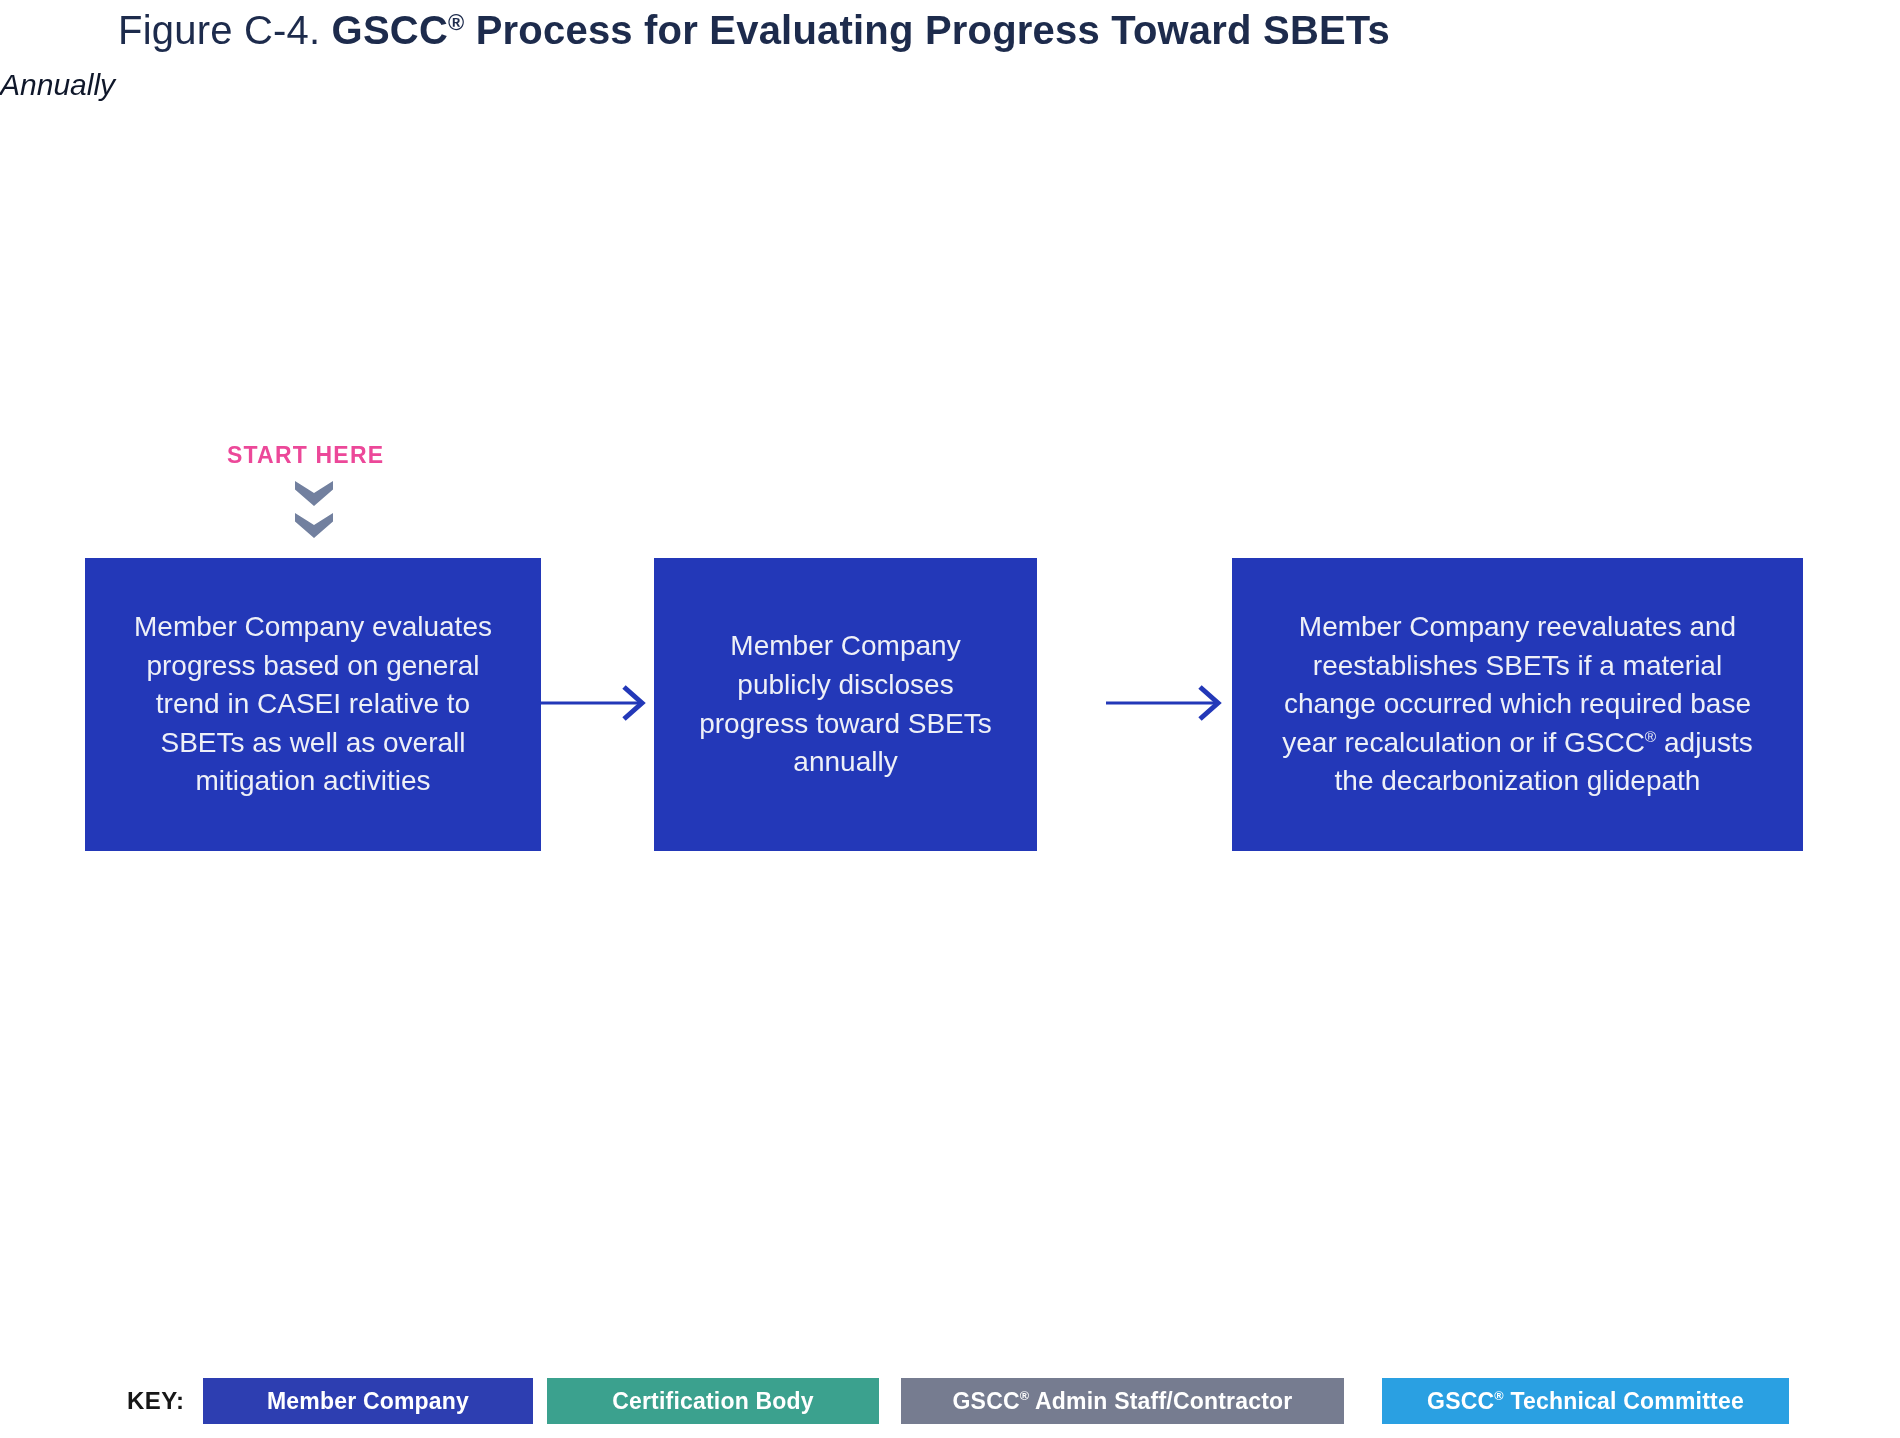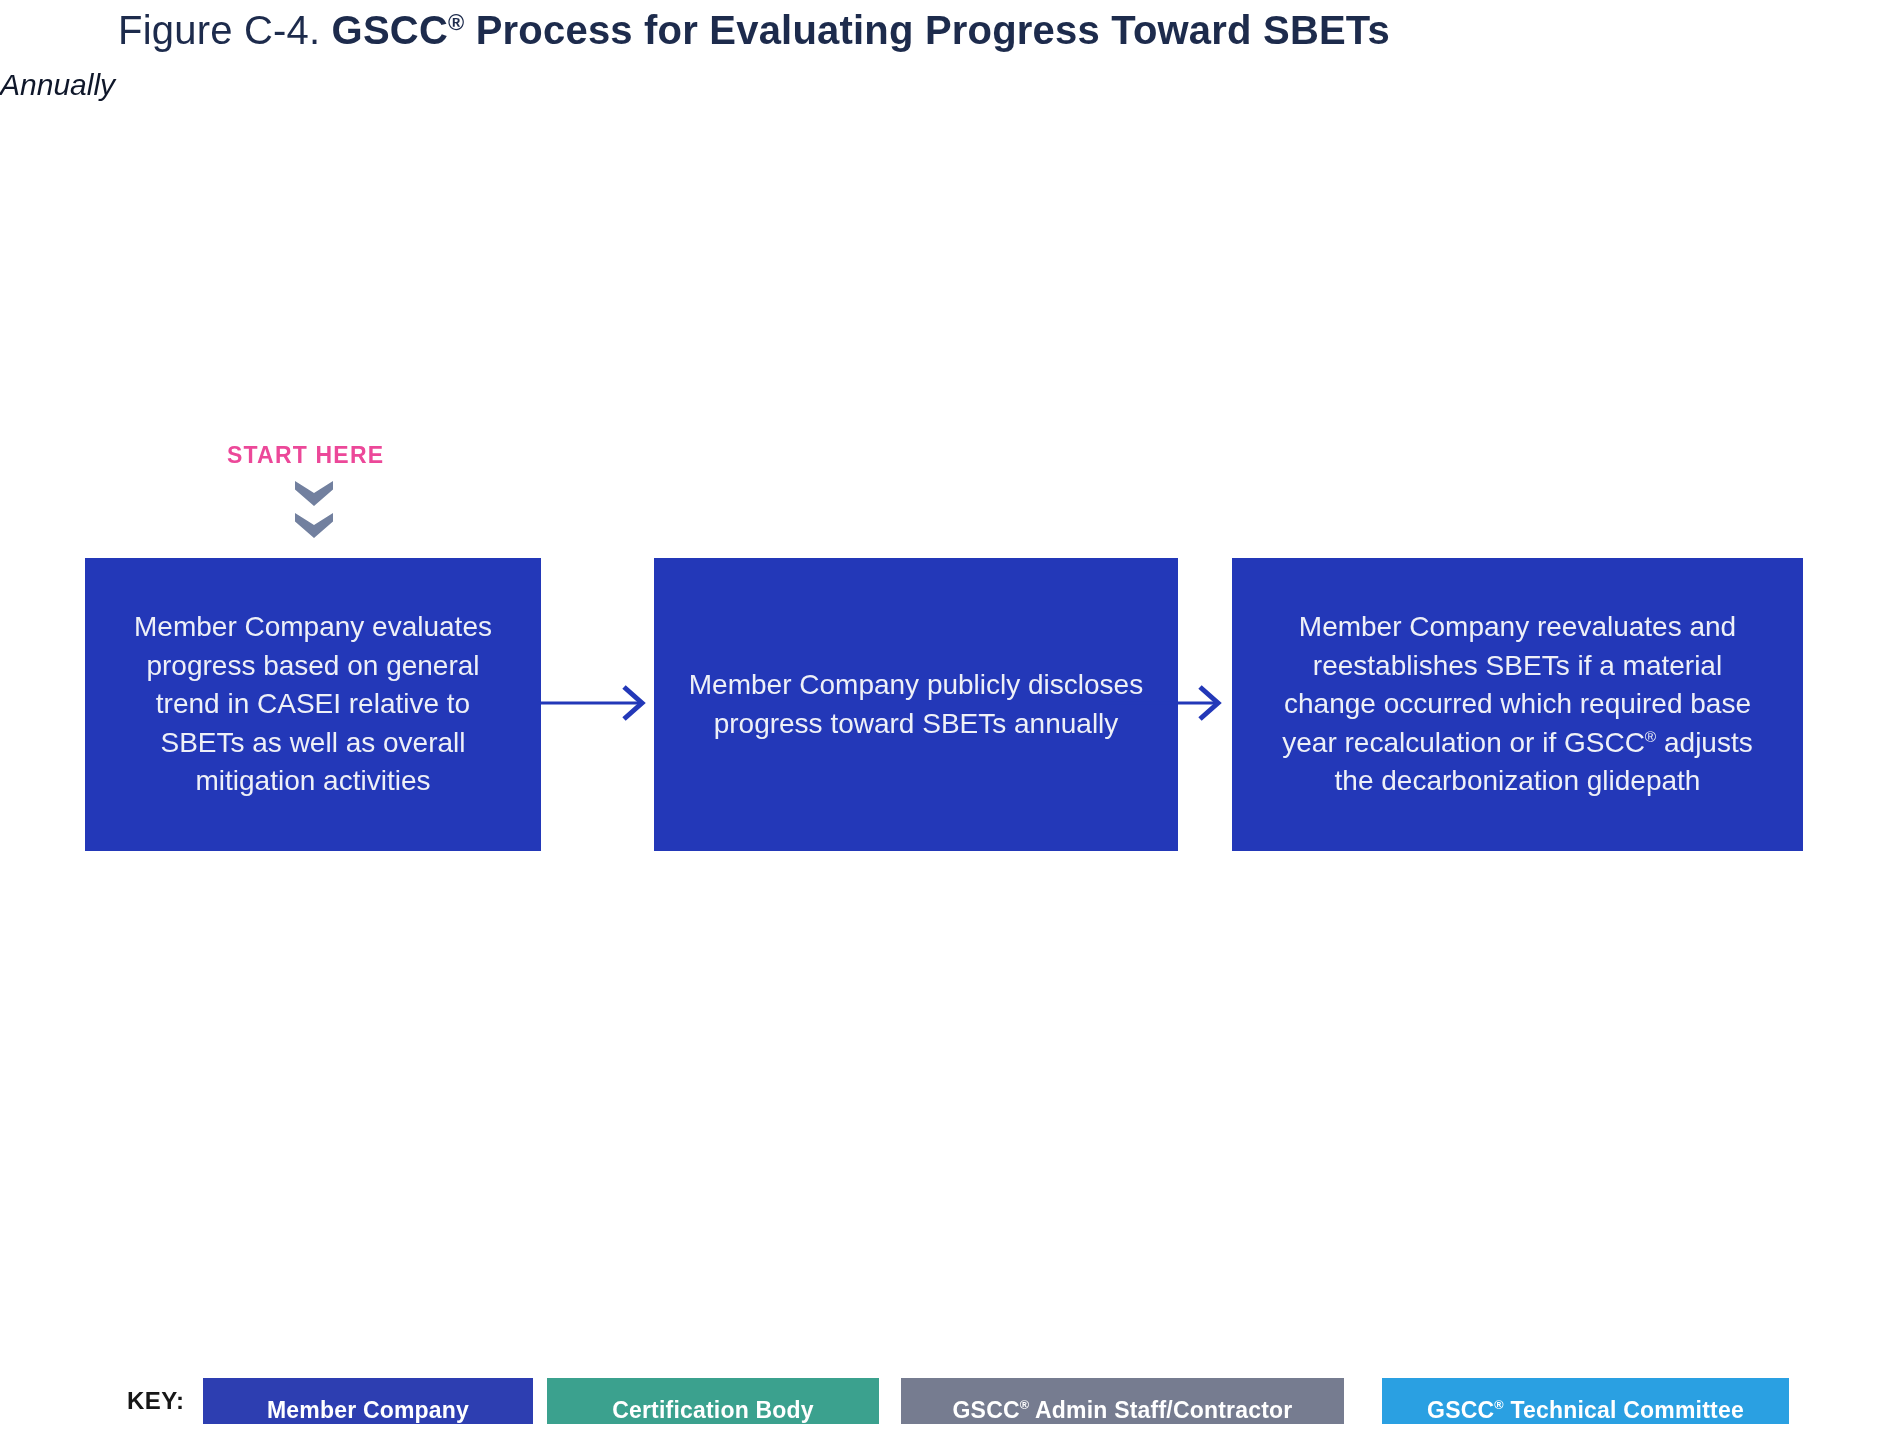--- a/index.html
+++ b/index.html
@@ -40,33 +40,33 @@
   }
   .step {
     position: absolute; top: 558px; height: 293px;
     display: flex; align-items: center; justify-content: center;
     text-align: center;
     color: #eef0f7;
     font-size: 28px; line-height: 1.38;
     box-sizing: border-box;
   }
   .step1 { left: 85px;   width: 456px; padding: 17px 30px; }
-  .step2 { left: 654px;  width: 524px; padding: 0 30px; }
+  .step2 { left: 654px;  width: 383px; padding: 0 30px; }
   .step3 { left: 1232px; width: 571px; padding: 0 38px; }
   .arrow { position: absolute; top: 680px; }
   .arrow1 { left: 538px; }
   .arrow2 { left: 1106px; }
   .key-label {
     position: absolute; left: 127px; top: 1387px;
     font-size: 24px; font-weight: 700; color: #171717;
     letter-spacing: 0.5px;
   }
   .key-item {
     position: absolute; top: 1378px; height: 46px;
-    display: flex; align-items: flex-end; justify-content: center;
+    display: flex; align-items: center; justify-content: center;
     color: #ffffff; font-size: 23px; font-weight: 600;
     letter-spacing: 0.2px; white-space: nowrap;
   }
   .key1 { left: 203px;  width: 330px; }
   .key2 { left: 547px;  width: 332px; }
   .key3 { left: 901px;  width: 443px; }
   .key4 { left: 1365px; width: 407px; margin-left: 17px; }
 </style>
 </head>
 <body>

